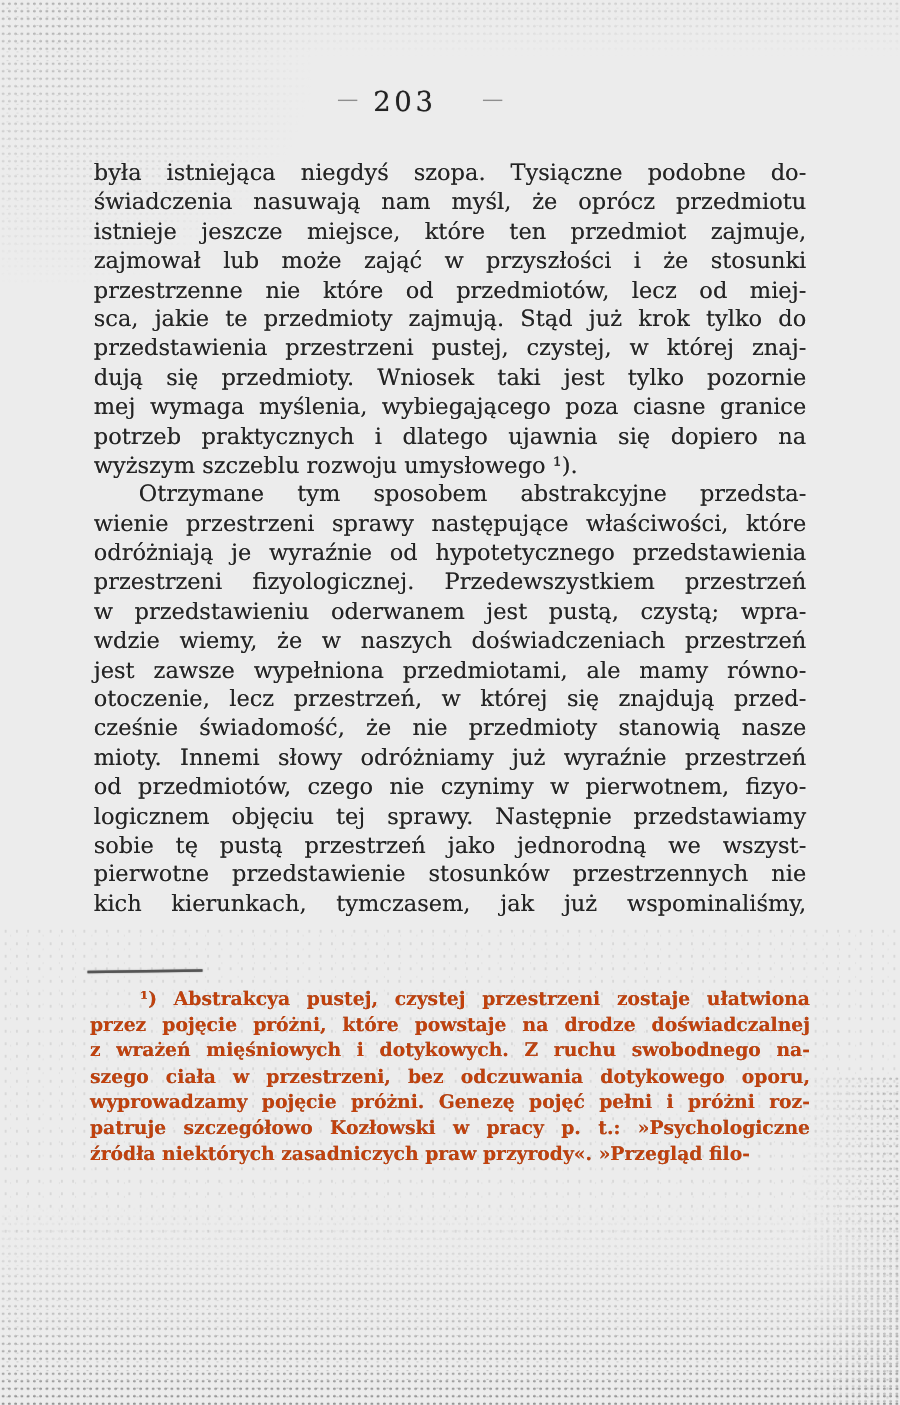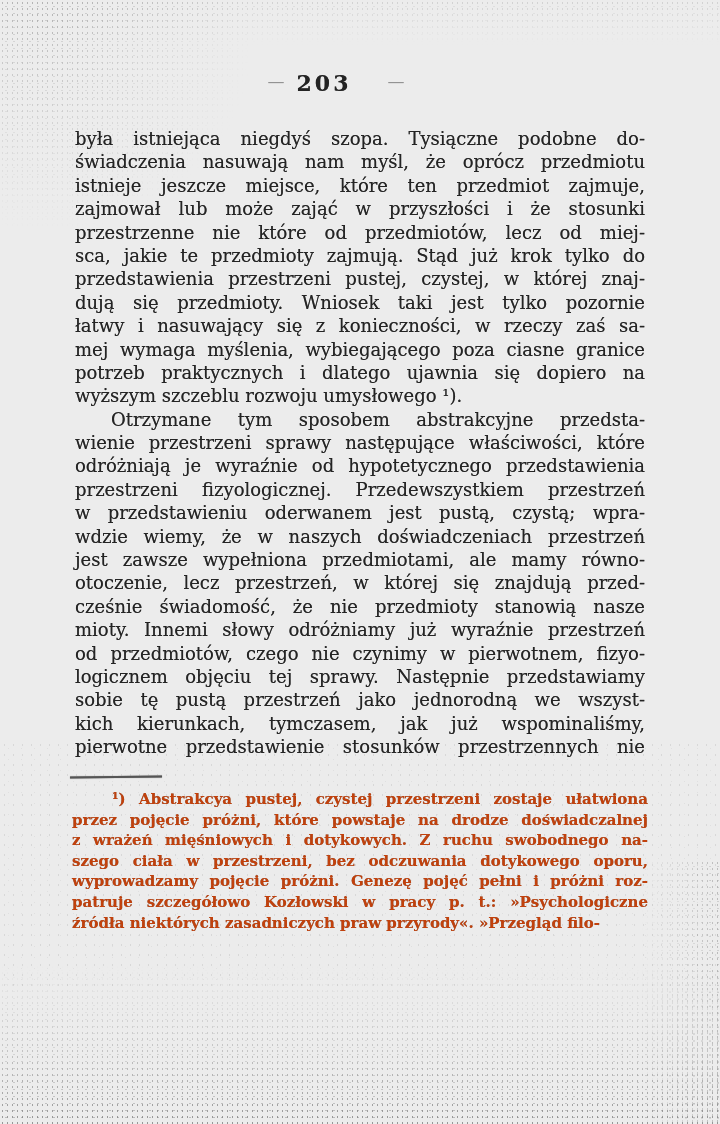--- a/index.html
+++ b/index.html
@@ -17,21 +17,21 @@
     position: absolute;
     top: 70px;
     left: 0;
     width: 720px;
     text-align: center;
     transform: translateX(-24px);
     white-space: nowrap;
   }
   .pagenum {
     font-size: 22px;
-    font-weight: 700;
+    font-weight: 400;
     letter-spacing: 3px;
     color: #232323;
     text-shadow: 0 0 0.6px rgba(0,0,0,.45);
     text-align: right;
   }
   .dash {
     color: #8f8f8f;
     font-size: 17px;
     vertical-align: 4px;
   }
@@ -133,42 +133,41 @@
     <div class="para para-continued">
 
     <div class="line">była istniejąca niegdyś szopa. Tysiączne podobne do-</div>
         <div class="line">świadczenia nasuwają nam myśl, że oprócz przedmiotu</div>
         <div class="line">istnieje jeszcze miejsce, które ten przedmiot zajmuje,</div>
         <div class="line">zajmował lub może zająć w przyszłości i że stosunki</div>
         <div class="line">przestrzenne nie które od przedmiotów, lecz od miej-</div>
         <div class="line">sca, jakie te przedmioty zajmują. Stąd już krok tylko do</div>
         <div class="line">przedstawienia przestrzeni pustej, czystej, w której znaj-</div>
         <div class="line">dują się przedmioty. Wniosek taki jest tylko pozornie</div>
-        <div class="line">łatwy i nasuwający się z konieczności, w rzeczy zaś sa-</div>
         <div class="line">mej wymaga myślenia, wybiegającego poza ciasne granice</div>
         <div class="line">potrzeb praktycznych i dlatego ujawnia się dopiero na</div>
         <div class="line">wyższym szczeblu rozwoju umysłowego ¹).</div>
       </div>
     <div class="para para-indent">
 
     <div class="line">Otrzymane tym sposobem abstrakcyjne przedsta-</div>
         <div class="line">wienie przestrzeni sprawy następujące właściwości, które</div>
         <div class="line">odróżniają je wyraźnie od hypotetycznego przedstawienia</div>
         <div class="line">przestrzeni fizyologicznej. Przedewszystkiem przestrzeń</div>
         <div class="line">w przedstawieniu oderwanem jest pustą, czystą; wpra-</div>
         <div class="line">wdzie wiemy, że w naszych doświadczeniach przestrzeń</div>
         <div class="line">jest zawsze wypełniona przedmiotami, ale mamy równo-</div>
         <div class="line">otoczenie, lecz przestrzeń, w której się znajdują przed-</div>
         <div class="line">cześnie świadomość, że nie przedmioty stanowią nasze</div>
         <div class="line">mioty. Innemi słowy odróżniamy już wyraźnie przestrzeń</div>
         <div class="line">od przedmiotów, czego nie czynimy w pierwotnem, fizyo-</div>
         <div class="line">logicznem objęciu tej sprawy. Następnie przedstawiamy</div>
         <div class="line">sobie tę pustą przestrzeń jako jednorodną we wszyst-</div>
+        <div class="line">pierwotne przedstawienie stosunków przestrzennych nie</div>
         <div class="line">kich kierunkach, tymczasem, jak już wspominaliśmy,</div>
-        <div class="line">pierwotne przedstawienie stosunków przestrzennych nie</div>
       </div>
   </div>
 
   <div class="footnote-rule"></div>
 
   <div class="footnote">
 
   <div class="fline">¹) Abstrakcya pustej, czystej przestrzeni zostaje ułatwiona</div>
       <div class="fline">przez pojęcie próżni, które powstaje na drodze doświadczalnej</div>
       <div class="fline">z wrażeń mięśniowych i dotykowych. Z ruchu swobodnego na-</div>

